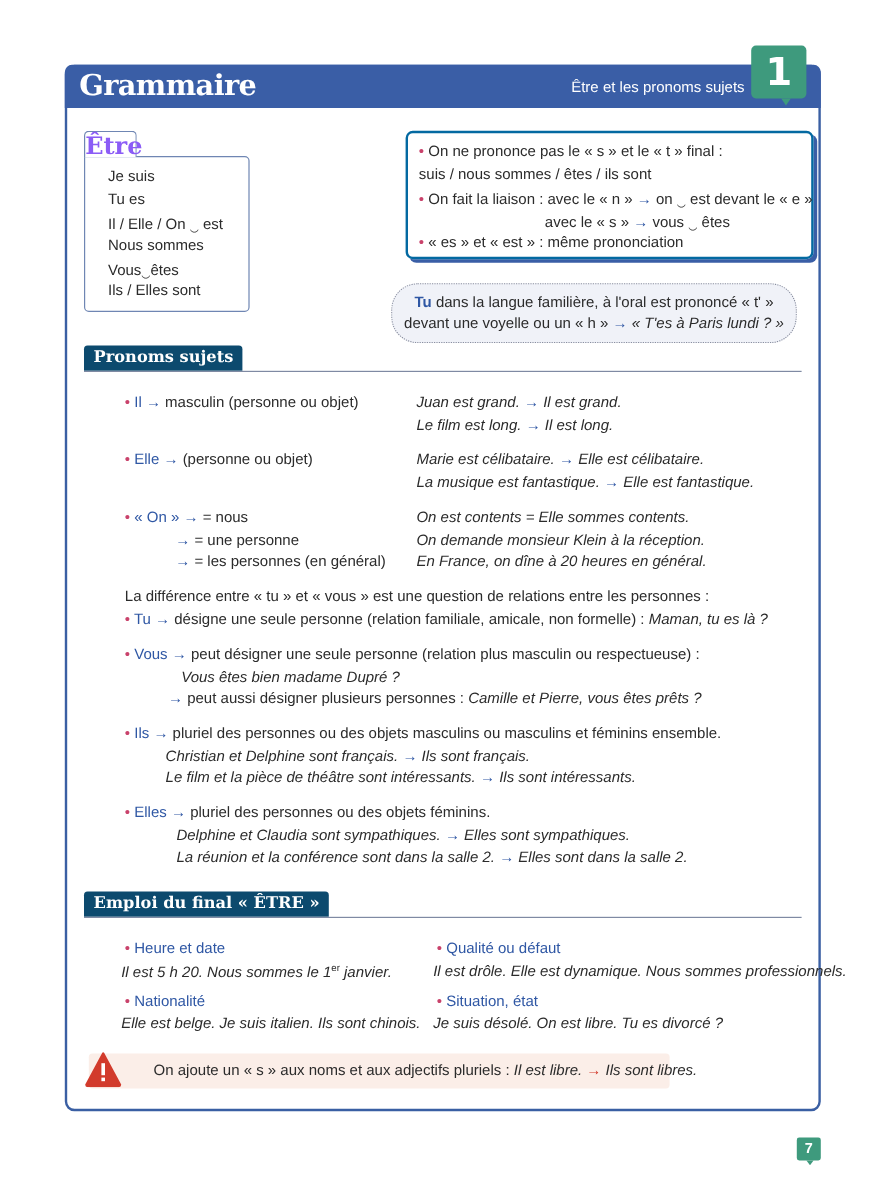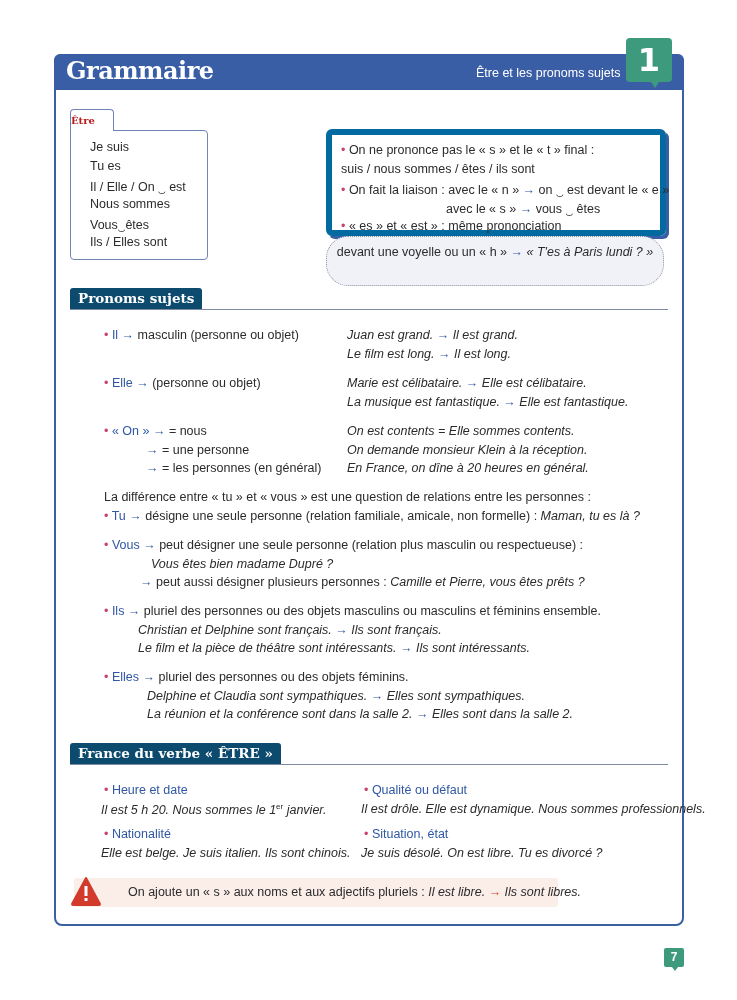--- a/index.html
+++ b/index.html
@@ -4,24 +4,24 @@
 <style>
   html,body{margin:0;padding:0;background:#fff;}
   body{width:737px;height:1000px;position:relative;font-family:"Liberation Sans",sans-serif;color:#2b2b2b;font-size:12.5px;overflow:hidden;}
   .abs{position:absolute;}
   .frame{left:54px;top:54px;width:630px;height:872px;border:2px solid #3a5fa3;border-radius:8px;box-sizing:border-box;}
   .header{left:54px;top:54px;width:630px;height:36px;background:#3a5ea6;border-radius:6px 6px 0 0;}
   .header-title{left:66px;top:56px;font-family:"DejaVu Serif",serif;font-weight:bold;font-size:24px;color:#fff;letter-spacing:-0.5px;}
   .header-sub{left:476px;top:66px;font-size:12.5px;color:#fff;}
   .badge{left:626px;top:38px;width:46px;height:44px;background:#3e9a7d;border-radius:4px;color:#fff;font-weight:bold;font-size:32px;text-align:center;line-height:44px;font-family:"DejaVu Sans",sans-serif;}
   .badge:after{content:"";position:absolute;left:25px;bottom:-6px;border-left:4px solid transparent;border-right:4px solid transparent;border-top:6px solid #3e9a7d;}
-  .etre-tab{left:70px;top:109px;width:44px;height:22px;border:1px solid #6f86b3;border-bottom:none;border-radius:4px 4px 0 0;background:#fff;font-family:"DejaVu Serif",serif;font-weight:bold;color:#b91c1c;font-size:10px;text-align:left;line-height:22px;box-sizing:border-box;z-index:2;}
+  .etre-tab{left:70px;top:109px;width:44px;height:22px;border:1px solid #6f86b3;border-bottom:none;border-radius:4px 4px 0 0;background:#fff;font-family:"DejaVu Serif",serif;font-weight:bold;color:#8b5cf6;font-size:20px;text-align:left;line-height:22px;box-sizing:border-box;z-index:2;}
   .etre-box{left:70px;top:130px;width:138px;height:130px;border:1px solid #6f86b3;border-radius:0 4px 4px 4px;box-sizing:border-box;}
   .etre-line{position:absolute;left:19px;font-size:12.5px;}
-  .pron-box{left:326px;top:109px;width:340px;height:107px;border:6px solid #0369a1;border-radius:6px;box-shadow:3px 3px 0 #3a5ea6;box-sizing:border-box;margin-top:20px;}
+  .pron-box{left:338px;top:109px;width:340px;height:107px;border:2px solid #0369a1;border-radius:6px;box-shadow:3px 3px 0 #3a5ea6;box-sizing:border-box;}
   .pron-line{position:absolute;font-size:12.5px;white-space:nowrap;}
   .bullet{color:#c9426b;}
   .blue{color:#2f57a4;}
   .arrow{color:#2f57a4;}
   .tu-box{left:326px;top:236px;width:338px;height:50px;border:1px dotted #8a8fa0;border-radius:22px;background:#f0f2f8;box-sizing:border-box;text-align:center;font-size:12.5px;line-height:17px;padding-top:7px;}
   .section-tab{height:21px;background:#0c4a6e;color:#fff;font-family:"DejaVu Serif",serif;font-weight:bold;font-size:13.5px;line-height:21px;padding:0 8px;border-radius:3px 3px 0 0;white-space:nowrap;}
   .section-rule{height:1px;background:#7f8aa3;}
   .row{position:absolute;white-space:nowrap;font-size:12.5px;margin-left:31px;}
   i{font-style:italic;}
   .emp-h{color:#2f57a4;font-size:12.5px;}
@@ -52,20 +52,21 @@
 
 <div class="abs pron-box">
   <div class="pron-line" style="left:9px;top:8px"><span class="bullet">•</span> <span>On ne prononce pas le « s » et le « t » final :</span></div>
   <div class="pron-line" style="left:9px;top:27px">suis / nous sommes / êtes / ils sont</div>
   <div class="pron-line" style="left:9px;top:46px"><span class="bullet">•</span> <span>On fait la liaison : avec le « n »</span> <span class="arrow">→</span> <span>on ‿ est devant le « e »</span></div>
   <div class="pron-line" style="left:114px;top:65px"><span>avec le « s »</span> <span class="arrow">→</span> <span>vous ‿ êtes</span></div>
   <div class="pron-line" style="left:9px;top:84px"><span class="bullet">•</span> <span>« es » et « est » : même prononciation</span></div>
 </div>
 
 <div class="abs tu-box">
+  <div><b class="blue">Tu</b><span> dans la langue familière, à l'oral est prononcé « t' »</span></div>
   <div><span>devant une voyelle ou un « h »</span> <span class="arrow">→</span> <i>« T'es à Paris lundi ? »</i></div>
 </div>
 
 <div class="abs section-tab" style="left:70px;top:288px">Pronoms sujets</div>
 <div class="abs section-rule" style="left:70px;top:309px;width:598px"></div>
 
 <div class="row" style="left:73px;top:328px"><span class="bullet">•</span> <span class="blue">Il</span> <span class="arrow">→</span> <span>masculin (personne ou objet)</span></div>
 <div class="row" style="left:316px;top:328px"><i>Juan est grand.</i> <span class="arrow">→</span> <i>Il est grand.</i></div>
 <div class="row" style="left:316px;top:347px"><i>Le film est long.</i> <span class="arrow">→</span> <i>Il est long.</i></div>
 
@@ -87,21 +88,21 @@
 <div class="row" style="left:109px;top:575px"><span class="arrow">→</span> <span>peut aussi désigner plusieurs personnes : </span><i>Camille et Pierre, vous êtes prêts ?</i></div>
 
 <div class="row" style="left:73px;top:604px"><span class="bullet">•</span> <span class="blue">Ils</span> <span class="arrow">→</span> <span>pluriel des personnes ou des objets masculins ou masculins et féminins ensemble.</span></div>
 <div class="row" style="left:107px;top:623px"><i>Christian et Delphine sont français.</i> <span class="arrow">→</span> <i>Ils sont français.</i></div>
 <div class="row" style="left:107px;top:641px"><i>Le film et la pièce de théâtre sont intéressants.</i> <span class="arrow">→</span> <i>Ils sont intéressants.</i></div>
 
 <div class="row" style="left:73px;top:670px"><span class="bullet">•</span> <span class="blue">Elles</span> <span class="arrow">→</span> <span>pluriel des personnes ou des objets féminins.</span></div>
 <div class="row" style="left:116px;top:689px"><i>Delphine et Claudia sont sympathiques.</i> <span class="arrow">→</span> <i>Elles sont sympathiques.</i></div>
 <div class="row" style="left:116px;top:707px"><i>La réunion et la conférence sont dans la salle 2.</i> <span class="arrow">→</span> <i>Elles sont dans la salle 2.</i></div>
 
-<div class="abs section-tab" style="left:70px;top:743px">France du verbe « ÊTRE »</div>
+<div class="abs section-tab" style="left:70px;top:743px">Emploi du final « ÊTRE »</div>
 <div class="abs section-rule" style="left:70px;top:764px;width:598px"></div>
 
 <div class="row" style="left:73px;top:783px"><span class="bullet">•</span> <span class="emp-h">Heure et date</span></div>
 <div class="row" style="left:70px;top:802px"><i>Il est 5 h 20. Nous sommes le 1</i><sup style="font-size:8px">er</sup><i> janvier.</i></div>
 <div class="row" style="left:333px;top:783px"><span class="bullet">•</span> <span class="emp-h">Qualité ou défaut</span></div>
 <div class="row" style="left:330px;top:802px"><i>Il est drôle. Elle est dynamique. Nous sommes professionnels.</i></div>
 
 <div class="row" style="left:73px;top:827px"><span class="bullet">•</span> <span class="emp-h">Nationalité</span></div>
 <div class="row" style="left:70px;top:846px"><i>Elle est belge. Je suis italien. Ils sont chinois.</i></div>
 <div class="row" style="left:333px;top:827px"><span class="bullet">•</span> <span class="emp-h">Situation, état</span></div>

